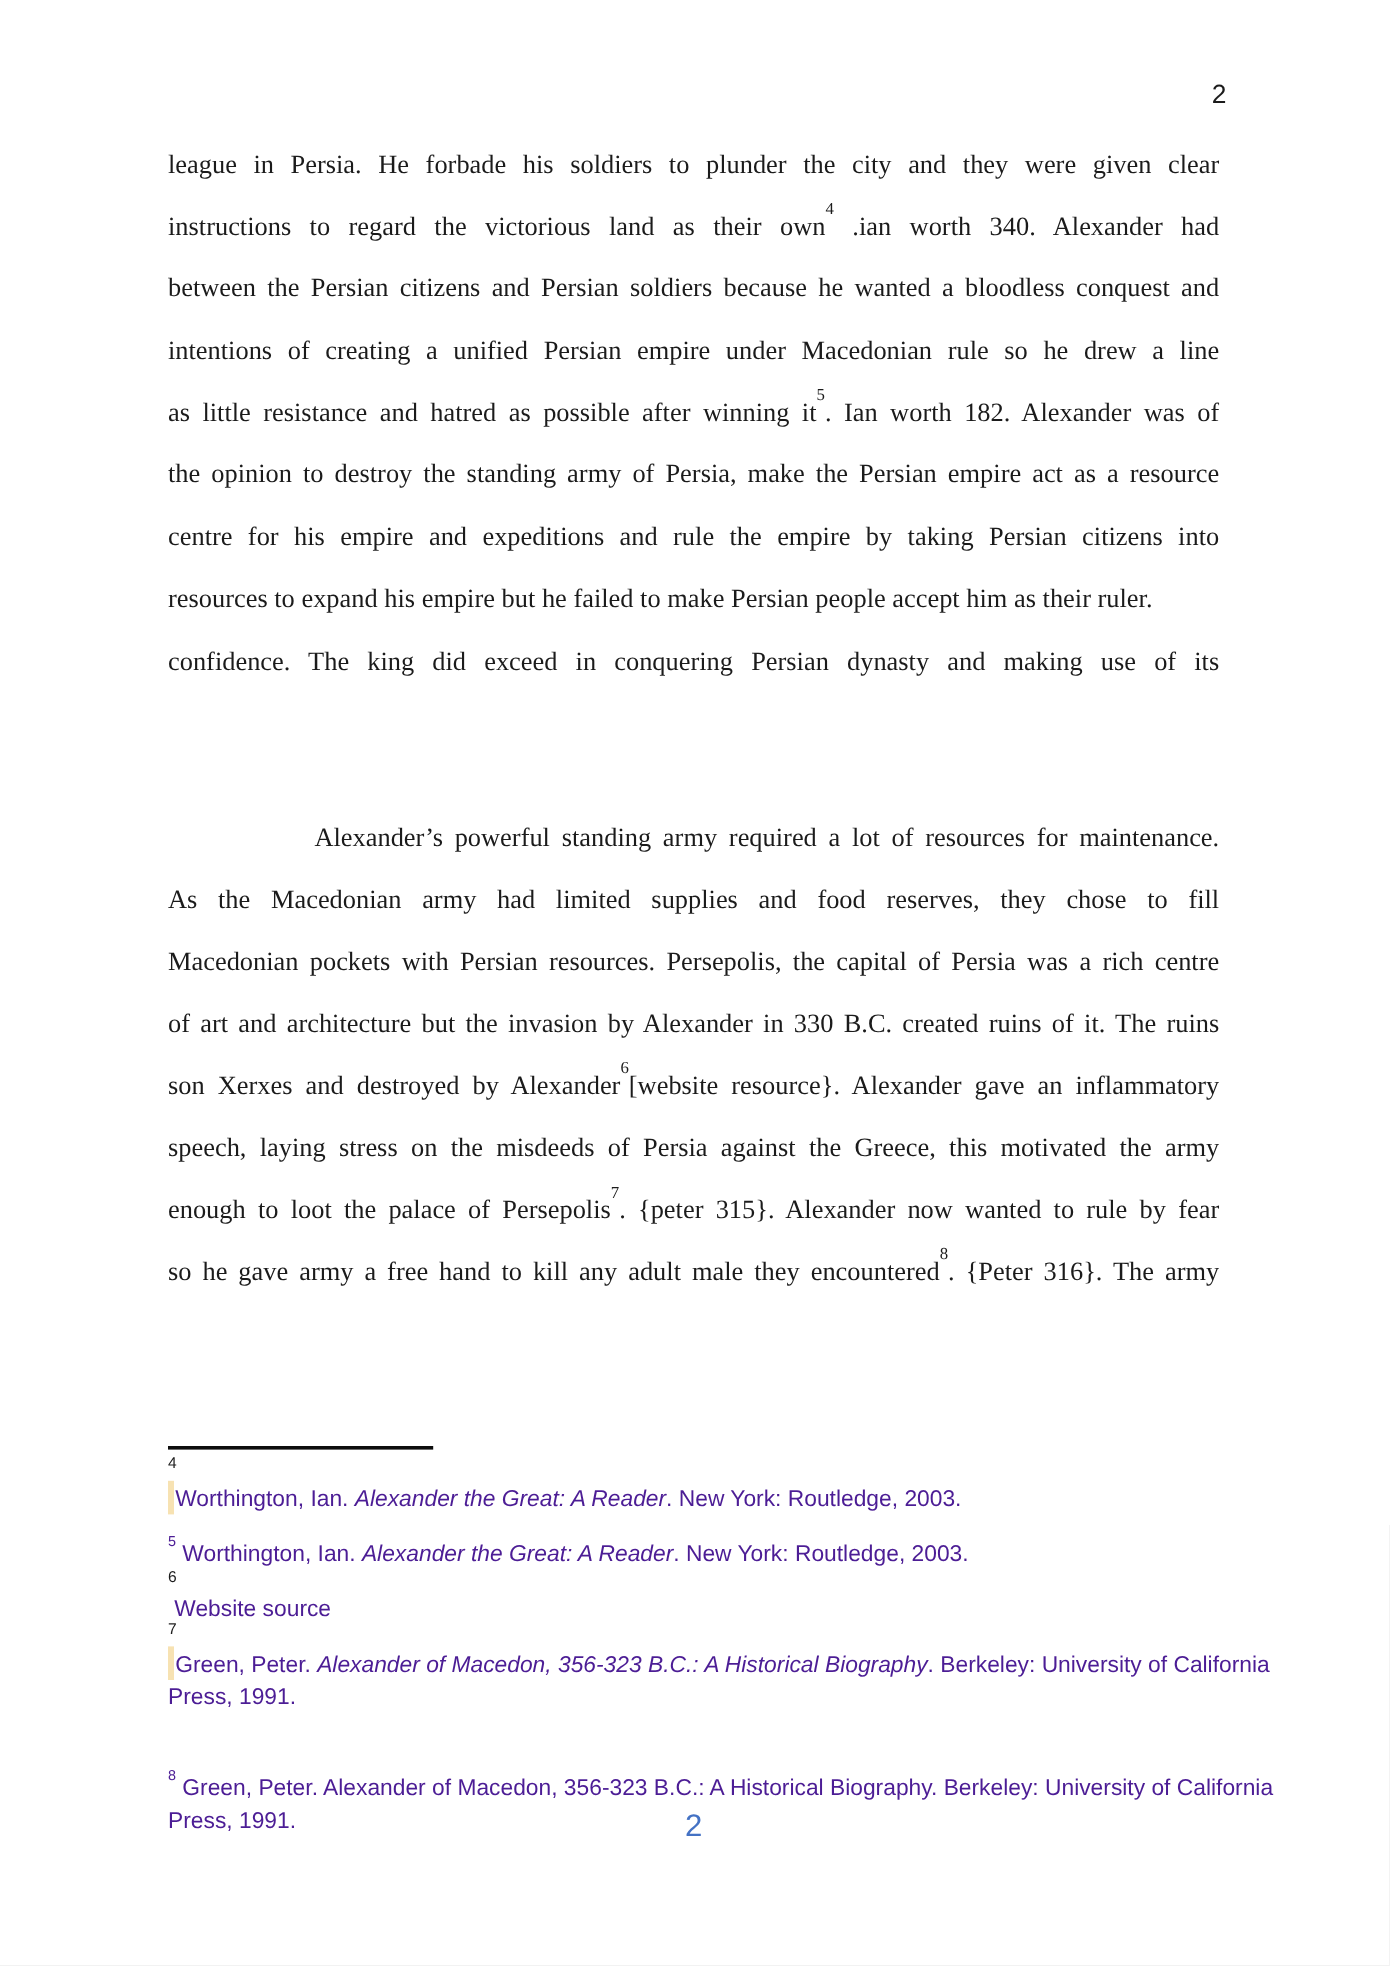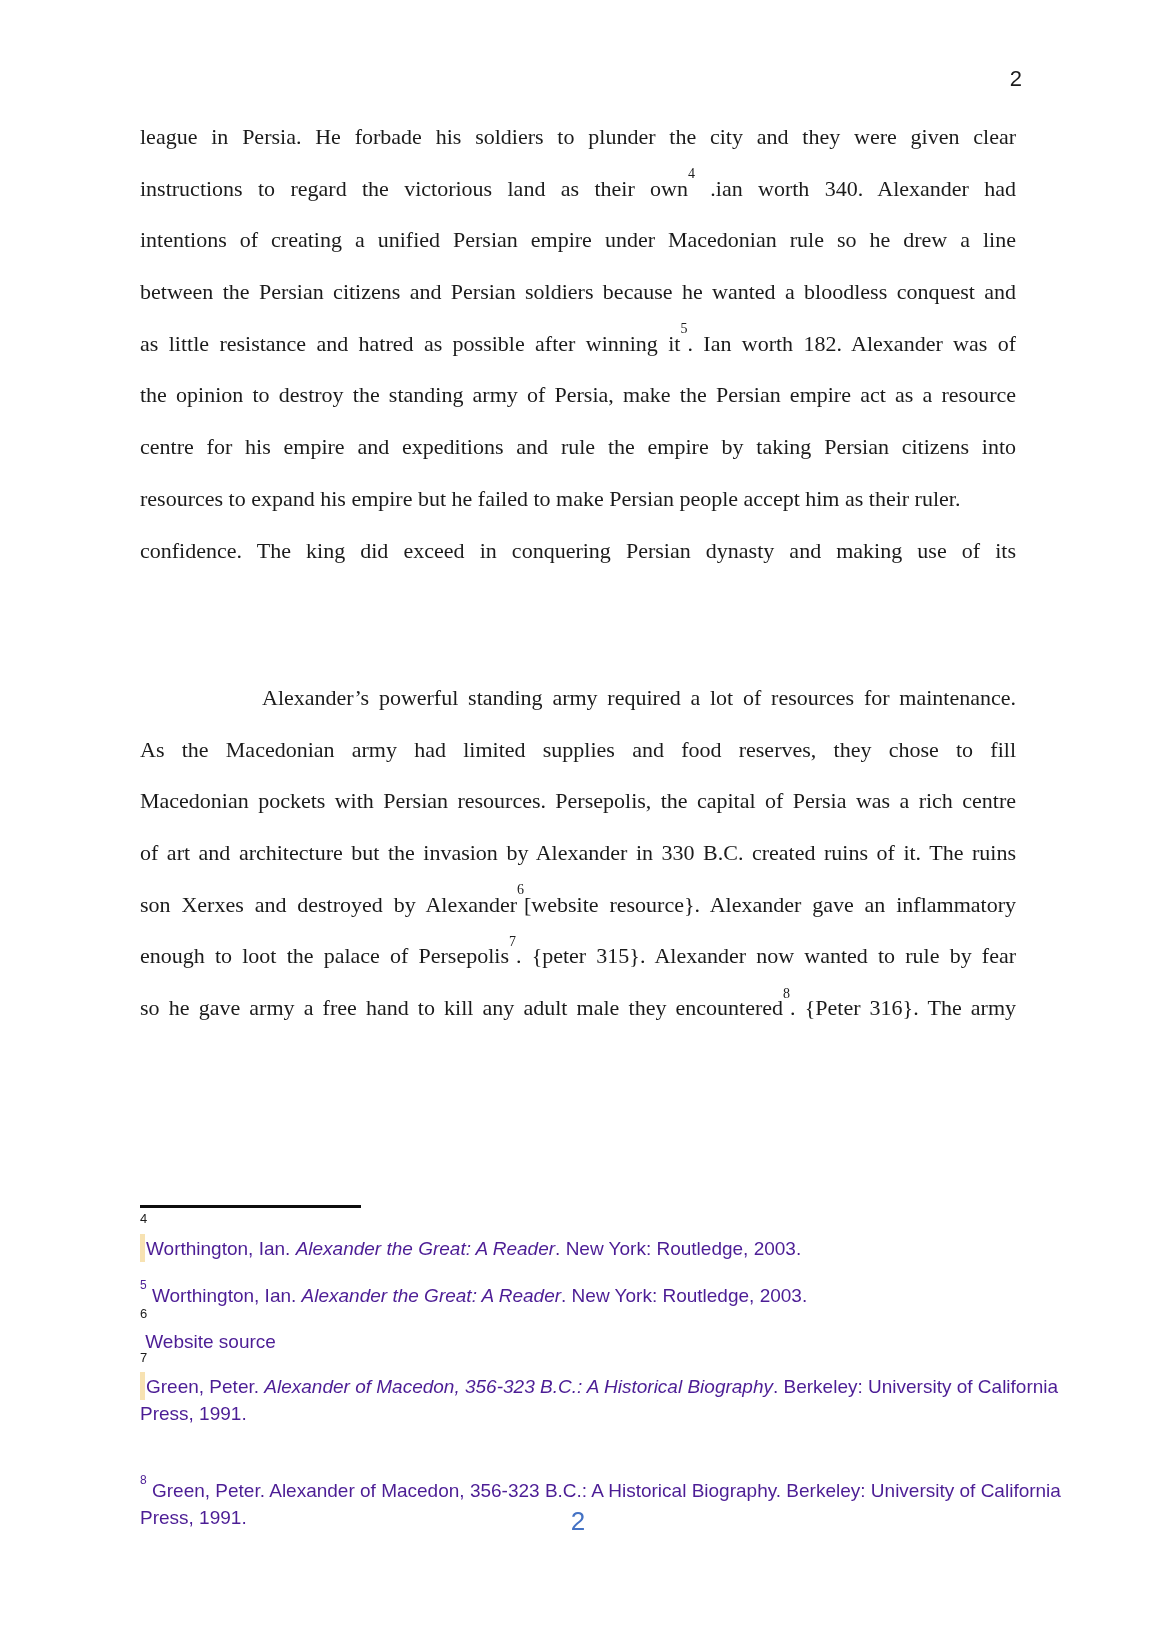--- a/index.html
+++ b/index.html
@@ -64,34 +64,35 @@
 </head>
 <body>
 
 <div class="page">
   <div class="header-num">2</div>
 
   <div class="body-text" id="bodyText">
       <div class="para" style="top: 111px;">
         <div class="bline"><span>league in Persia. He forbade his soldiers to plunder the city and they were given clear</span></div>
         <div class="bline"><span>instructions to regard the victorious land as their own</span><sup class="ref">4</sup><span> .ian worth 340.  Alexander had</span></div>
+        <div class="bline"><span>between the Persian citizens and Persian soldiers because he wanted a bloodless conquest and</span></div>
         <div class="bline"><span>intentions of creating a unified Persian empire under Macedonian rule so he drew a line</span></div>
-        <div class="bline"><span>between the Persian citizens and Persian soldiers because he wanted a bloodless conquest and</span></div>
         <div class="bline"><span>as little resistance and hatred as possible after winning it</span><sup class="ref">5</sup><span>.  Ian worth 182.  Alexander was of</span></div>
         <div class="bline"><span>the opinion to destroy the standing army of Persia, make the Persian empire act as a resource</span></div>
         <div class="bline"><span>centre for his empire and expeditions and rule the  empire by taking Persian citizens into</span></div>
         <div class="bline nojust"><span>resources to expand his empire but he failed to make Persian people accept him as their ruler.</span></div>
         <div class="bline"><span>confidence. The king did exceed in conquering Persian dynasty and making use of its</span></div>
       </div>
       <div class="para" style="top: 672px;">
         <div class="bline" style="text-indent: 122px;"><span>Alexander’s powerful standing army required a lot of resources for maintenance.</span></div>
         <div class="bline"><span>As the Macedonian army had limited supplies and food reserves, they chose to fill</span></div>
         <div class="bline"><span>Macedonian pockets with Persian resources. Persepolis, the capital of Persia was a rich centre</span></div>
         <div class="bline"><span>of art and architecture but the invasion by Alexander in 330 B.C. created ruins of it. The ruins</span></div>
         <div class="bline"><span>son Xerxes and destroyed by Alexander</span><sup class="ref">6</sup><span>[website resource}. Alexander gave an inflammatory</span></div>
+        <div class="bline"><span>speech, laying stress on the misdeeds of Persia against the Greece, this motivated the army</span></div>
         <div class="bline"><span>enough to loot the palace of Persepolis</span><sup class="ref">7</sup><span>. {peter 315}. Alexander now wanted to rule by fear</span></div>
         <div class="bline"><span>so he gave army a free hand to kill any adult male they encountered</span><sup class="ref">8</sup><span>. {Peter 316}. The army</span></div>
       </div>
     </div>
 
   <div class="fnsep"></div>
   <div id="footnotes">
       <div class="fn-num" style="top: 1211px;">4</div>
       <div class="fn" style="top: 1234px;">
         <div><span class="marker" style="background: rgb(247, 226, 178);"></span><span>Worthington, Ian. </span><span class="it">Alexander the Great: A Reader</span><span>. New York: Routledge, 2003.</span></div>

